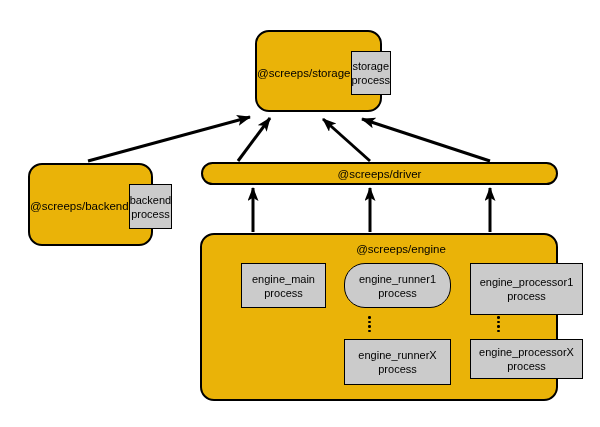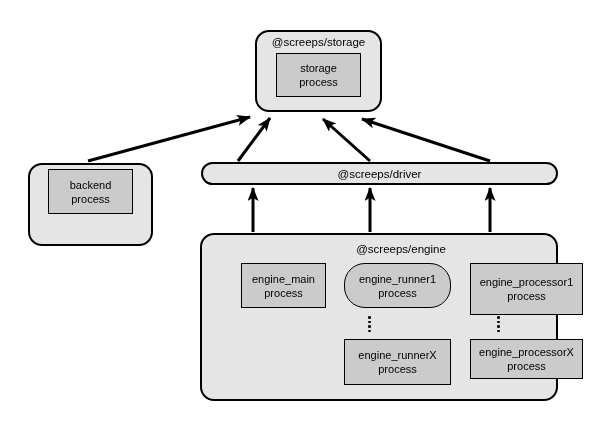--- a/index.html
+++ b/index.html
@@ -1,22 +1,22 @@
 <!DOCTYPE html>
 <html><head>
 <meta charset="utf-8">
 <style>
   html,body{margin:0;padding:0;background:#fff;}
   .canvas{
     position:relative;width:600px;height:427px;background:#fff;
     font-family:"Liberation Sans", sans-serif;color:#000;overflow:hidden;
   }
   .node{
-    position:absolute;background:#e5e5e5;border:2px solid #000;border-radius:14px;
-    box-sizing:border-box;display:flex;flex-direction:column;align-items:center;
+    position:absolute;background:#eab308;border:2px solid #000;border-radius:14px;
+    box-sizing:border-box;display:flex;flex-direction:row;align-items:center;
   }
   .node-title{
     font-size:11.5px;line-height:14px;margin-top:3px;white-space:nowrap;
   }
   .process-box{
     background:#cbcbcb;border:1px solid #000;box-sizing:border-box;
     display:flex;flex-direction:column;align-items:center;justify-content:center;
     font-size:11px;line-height:14px;text-align:center;
   }
   .storage{left:255px;top:30px;width:127px;height:82px;}
@@ -52,20 +52,21 @@
 
   <div class="node storage">
     <div class="node-title">@screeps/storage</div>
     <div class="process-box">
       <span>storage</span>
       <span>process</span>
     </div>
   </div>
 
   <div class="node backend">
+    <div class="node-title">@screeps/backend</div>
     <div class="process-box">
       <span>backend</span>
       <span>process</span>
     </div>
   </div>
 
   <div class="node driver">
     <div class="node-title">@screeps/driver</div>
   </div>
 

